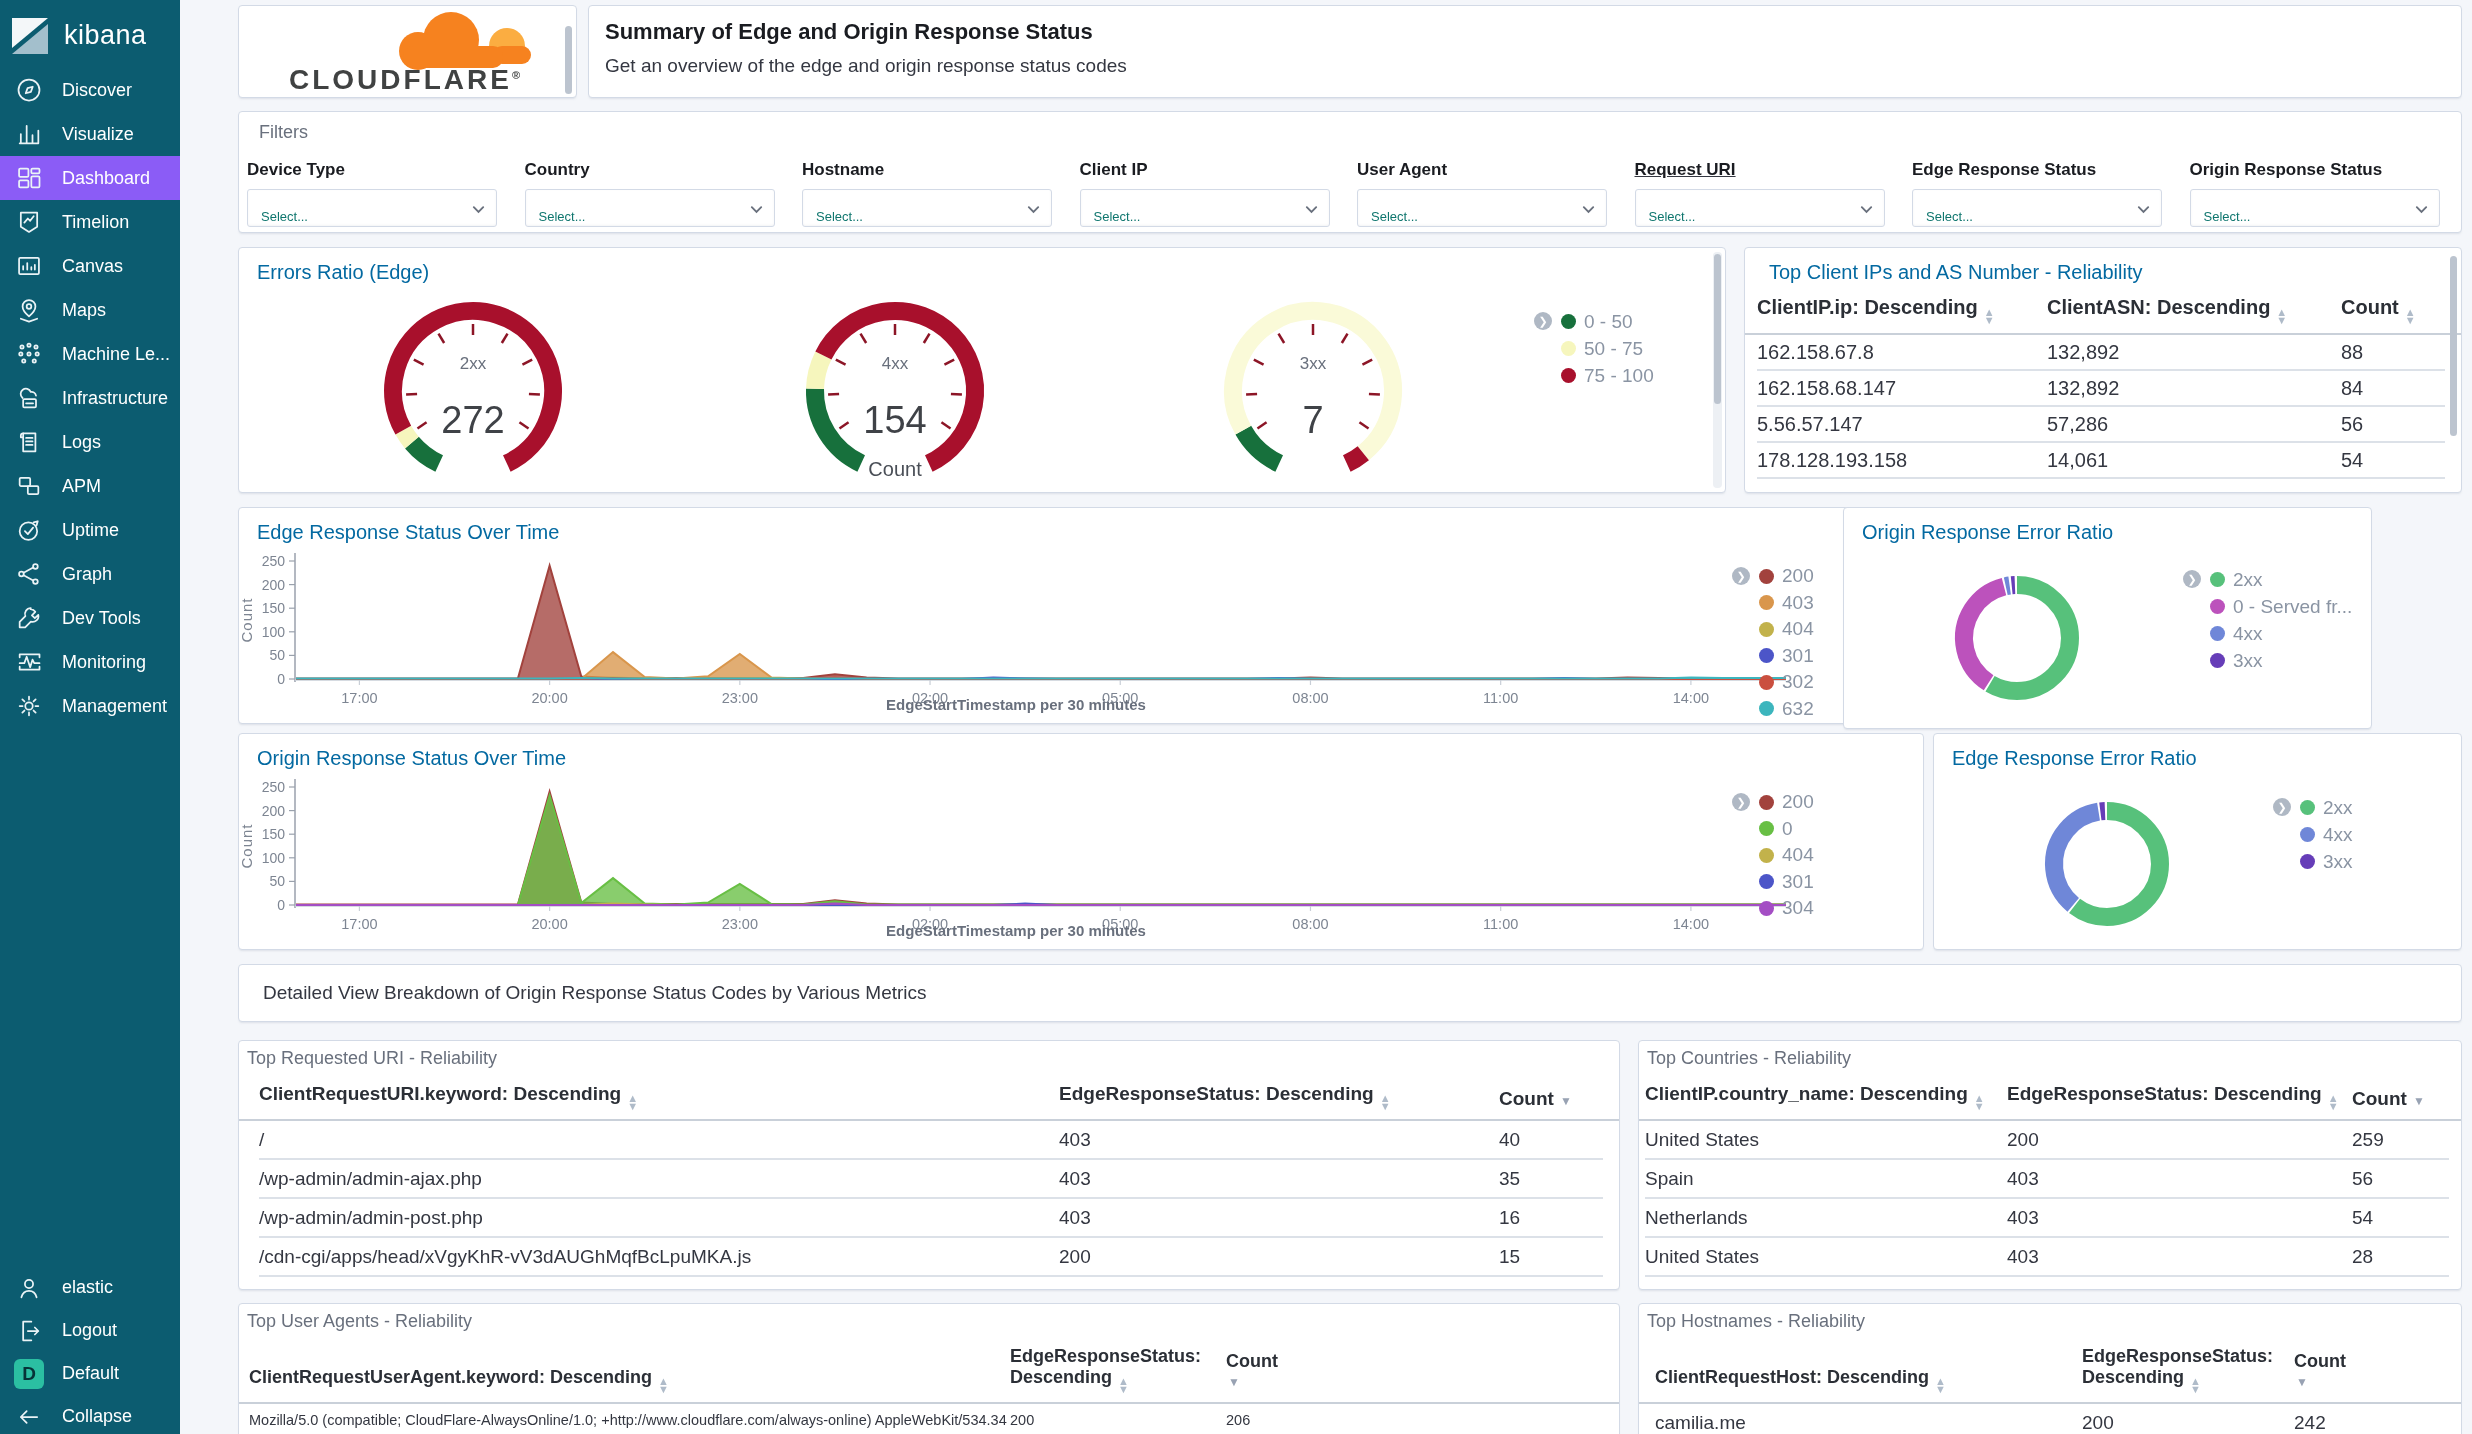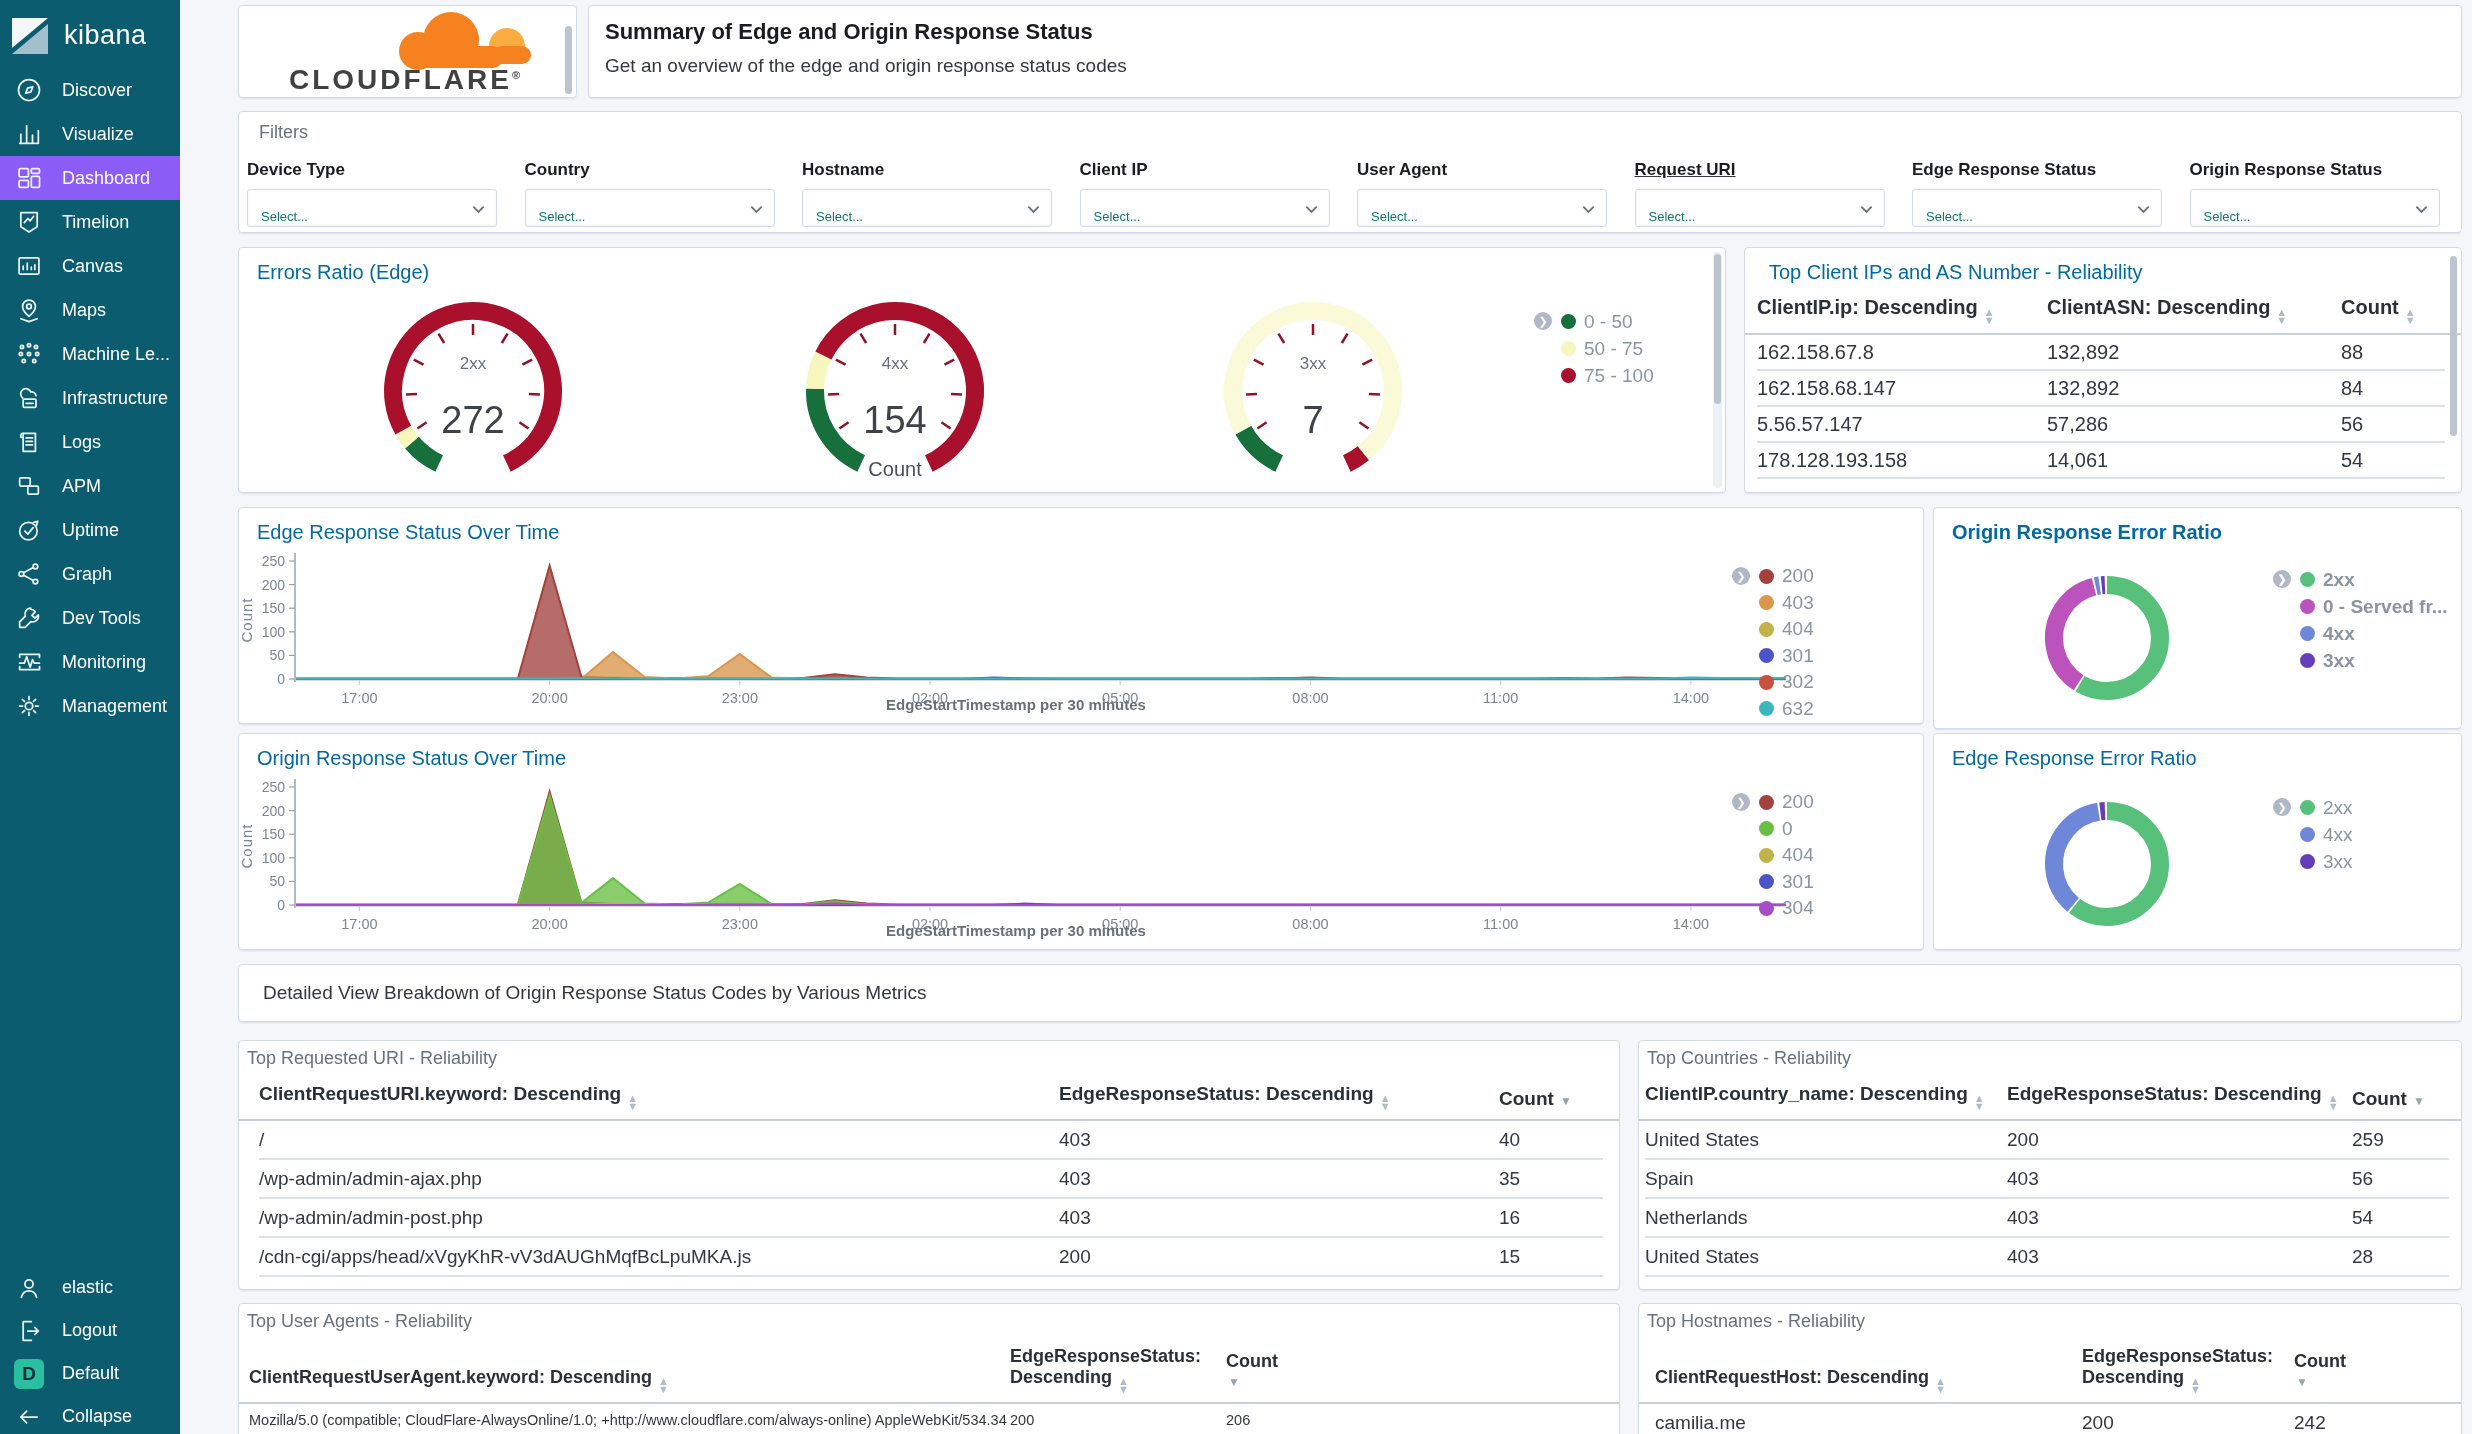--- a/index.html
+++ b/index.html
@@ -47,21 +47,21 @@
   .filter-select { position:relative; height:38px; border:1px solid #D3DAE6; border-radius:3px; background:#fff; box-shadow:inset 0 -1px 2px rgba(100,110,130,.08); cursor:pointer; }
   .filter-select .ph { position:absolute; left:13px; top:8px; font-size:13px; color:#0f766e;margin-top:11px; }
   .filter-select svg { position:absolute; right:10px; top:12px; width:15px; height:15px; stroke:#69707D; stroke-width:2; fill:none; stroke-linecap:round; }
 
   
   #panel-gauges { left:238px; top:247px; width:1488px; height:246px; }
   #panel-client-ips { left:1744px; top:247px; width:718px; height:246px; }
 
   
   #panel-edge-time    { left:238px; top:507px; width:1686px; height:217px; }
-  #panel-origin-ratio { left:1933px; top:507px; width:529px; height:222px;font-weight:bold; }
+  #panel-origin-ratio { left:1843px; top:507px; width:529px; height:222px; }
   #panel-origin-time  { left:238px; top:733px; width:1686px; height:217px; }
   #panel-edge-ratio   { left:1933px; top:733px; width:529px; height:217px; }
   .chart-svg { position:absolute; left:0; top:0; }
 
   
   #panel-markdown { left:238px; top:964px; width:2224px; height:58px; }
   .md-text { position:absolute; left:24px; top:17px; font-size:19px; color:#343741; }
 
   
   #panel-uri        { left:238px;  top:1040px; width:1382px; height:250px; }

